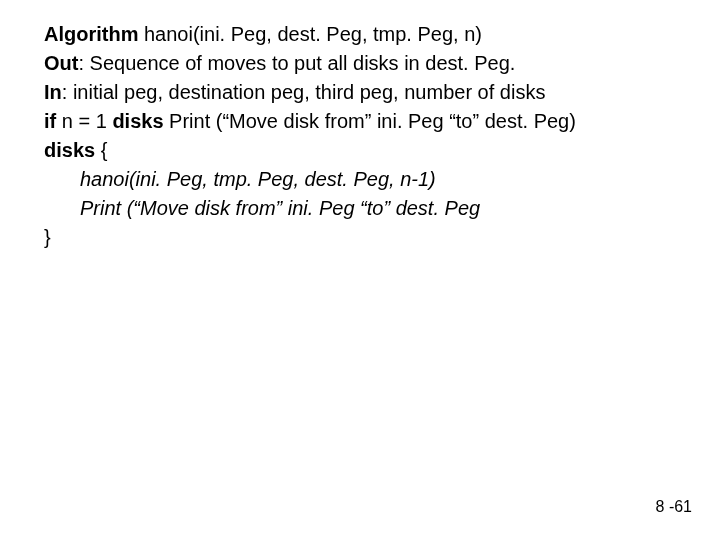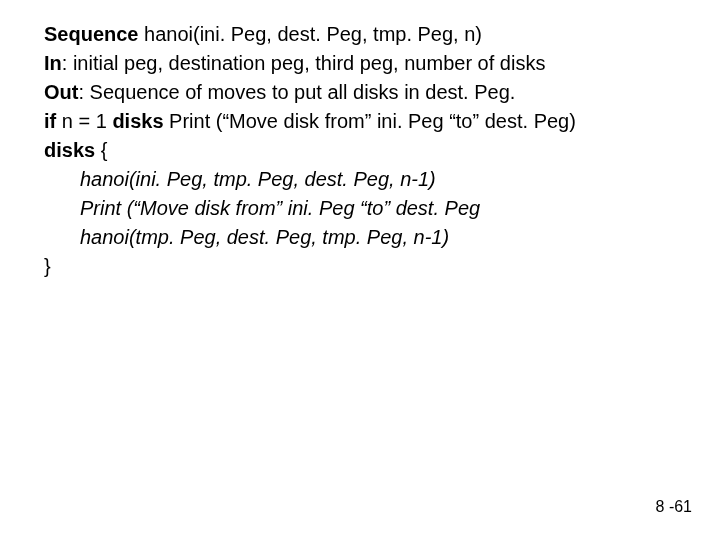--- a/index.html
+++ b/index.html
@@ -25,33 +25,32 @@
     bottom: 24px;
     font-size: 16px;
     text-align: center;
   }
 </style>
 </head>
 <body>
 
 <div class="content">
   <div class="line">
-    <span class="bold">Sequence</span><span> hanoi(ini. Peg, dest. Peg, tmp. Peg, n)</span>
+    <span class="bold">Algorithm</span><span> hanoi(ini. Peg, dest. Peg, tmp. Peg, n)</span>
+  </div>
+  <div class="line">
+    <span class="bold">Out</span><span>: Sequence of moves to put all disks in dest. Peg.</span>
   </div>
   <div class="line">
     <span class="bold">In</span><span>: initial peg, destination peg, third peg, number of disks</span>
-  </div>
-  <div class="line">
-    <span class="bold">Out</span><span>: Sequence of moves to put all disks in dest. Peg.</span>
   </div>
   <div class="line">
     <span class="bold">if</span><span> n = 1 </span><span class="bold">disks</span><span> Print (“Move disk from” ini. Peg “to” dest. Peg)</span>
   </div>
   <div class="line">
     <span class="bold">disks</span><span> {</span>
   </div>
   <div class="line indent">hanoi(ini. Peg, tmp. Peg, dest. Peg, n-1)</div>
   <div class="line indent">Print (“Move disk from” ini. Peg “to” dest. Peg</div>
-  <div class="line indent">hanoi(tmp. Peg, dest. Peg, tmp. Peg, n-1)</div>
   <div class="line">}</div>
 </div>
 
 <div class="page-num">8 -61</div>
 
 </body></html>

